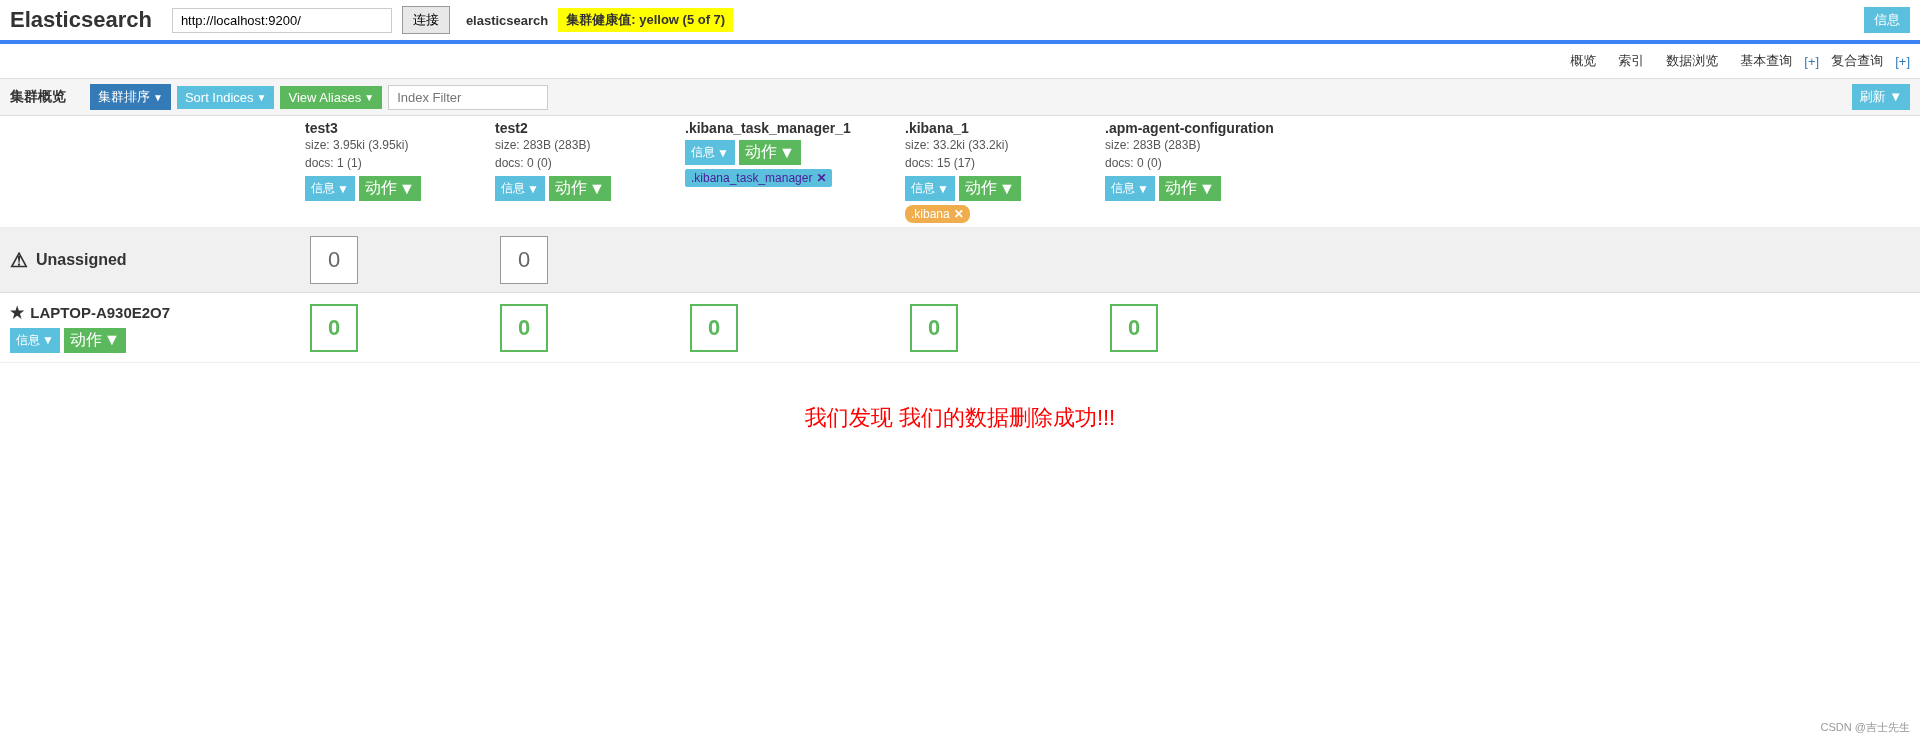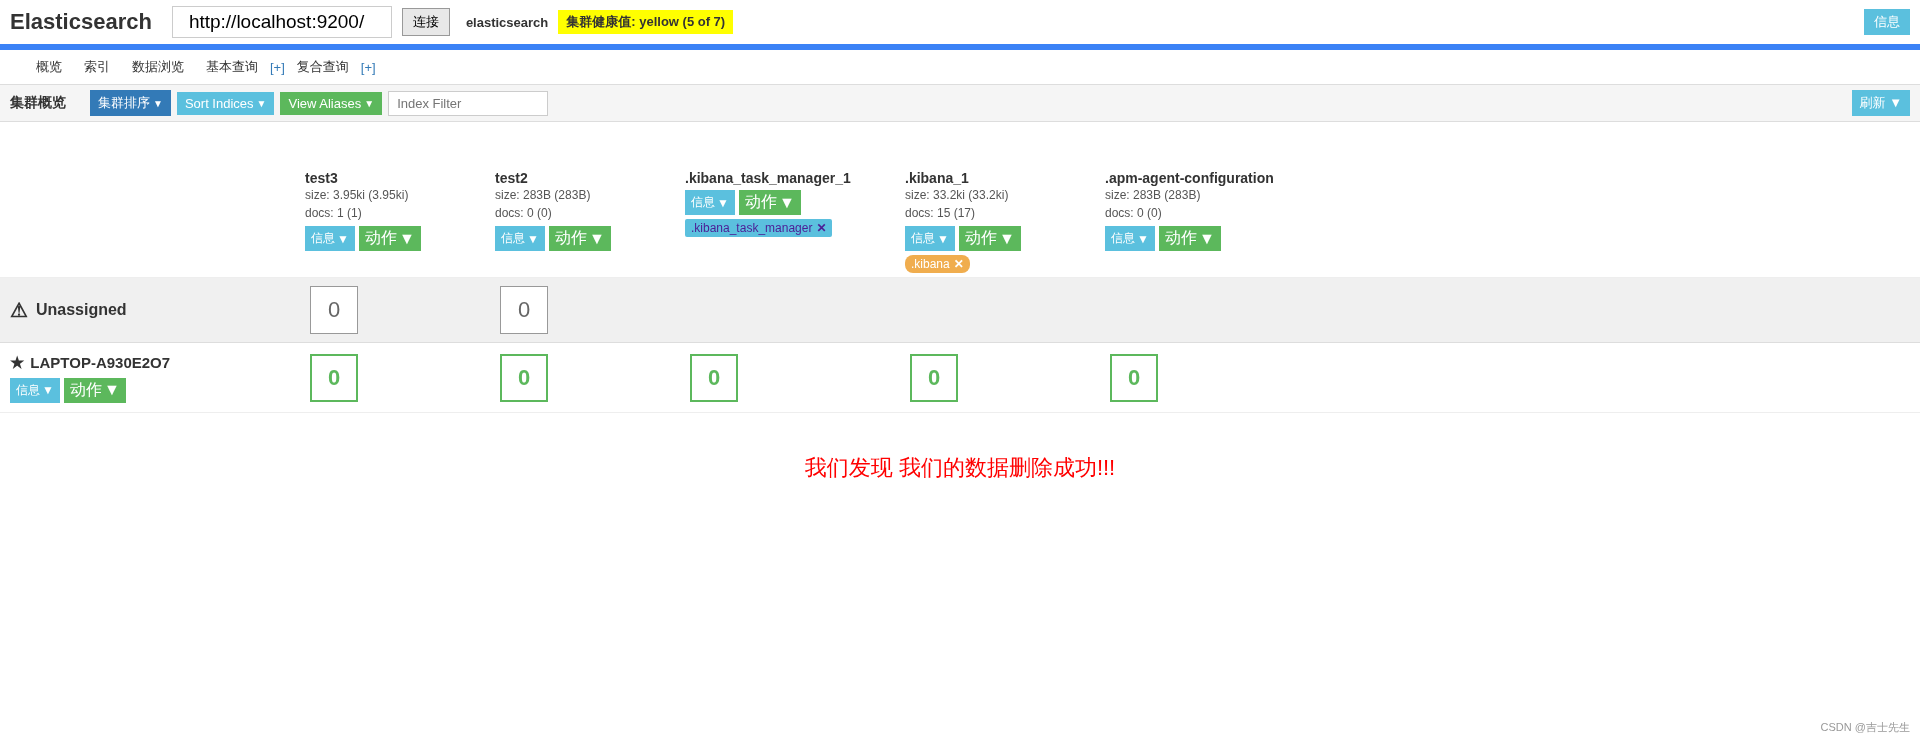--- a/index.html
+++ b/index.html
@@ -1,46 +1,46 @@
 <!DOCTYPE html>
 <html><head>
   <meta charset="utf-8">
   <style>
     * { box-sizing: border-box; margin: 0; padding: 0; }
     body { font-family: Arial, sans-serif; font-size: 13px; background: #fff; color: #333; }
 
     
-    .header { display: flex; align-items: center; padding: 6px 10px; border-bottom: 6px solid #3b82f6; gap: 10px; }
+    .header { display: flex; align-items: center; padding: 6px 10px; border-bottom: 4px solid #3b82f6; gap: 10px; }
     .app-title { font-size: 22px; font-weight: bold; margin-right: 10px; }
-    .url-input { border: 1px solid #ccc; padding: 4px 16px; width: 220px; font-size: 19px; }
+    .url-input { border: 1px solid #ccc; padding: 4px 8px; width: 220px; font-size: 13px; }
     .connect-btn { background: #e8e8e8; border: 1px solid #999; padding: 4px 10px; cursor: pointer; font-size: 13px; }
     .cluster-name { font-weight: bold; margin-left: 6px; }
     .health-badge { background: yellow; padding: 3px 8px; font-weight: bold; font-size: 13px; }
     .info-btn-top { background: #5bc0de; color: white; border: none; padding: 4px 10px; cursor: pointer; margin-left: auto; font-size: 13px; }
 
     
-    .nav-tabs { display: flex; align-items: center; padding: 4px 26px; border-bottom: 1px solid #ddd; gap: 2px; }
+    .nav-tabs { display: flex; align-items: center; padding: 4px 10px; border-bottom: 1px solid #ddd; gap: 2px; justify-content: flex-end; }
     .nav-tab { padding: 4px 10px; cursor: pointer; font-size: 13px; color: #333; border: none; background: none; }
     .nav-link { color: #337ab7; cursor: pointer; font-size: 13px; }
 
     
     .toolbar { display: flex; align-items: center; padding: 5px 10px; border-bottom: 1px solid #ddd; gap: 6px; background: #f5f5f5; }
     .toolbar-title { font-weight: bold; font-size: 14px; margin-right: 4px; }
     .dropdown-btn { padding: 4px 8px; border: none; cursor: pointer; font-size: 13px; color: white; display: flex; align-items: center; gap: 3px; }
     .btn-blue { background: #337ab7; margin-left: 14px; }
     .btn-teal { background: #5bc0de; }
     .btn-green { background: #5cb85c; }
     .index-filter { border: 1px solid #ccc; padding: 4px 8px; width: 160px; font-size: 13px; }
     .refresh-btn { margin-left: auto; background: #5bc0de; color: white; border: none; padding: 4px 8px; cursor: pointer; font-size: 13px; }
     .caret { font-size: 10px; }
 
     
     .indices-header { display: flex; padding: 4px 10px; border-bottom: 1px solid #eee; background: #fff; }
     .node-label-col { width: 290px; flex-shrink: 0; }
-    .index-col { width: 190px; flex-shrink: 0; padding: 0 5px; margin-top: 44px; }
+    .index-col { width: 190px; flex-shrink: 0; padding: 0 5px; }
     .index-name { font-weight: bold; font-size: 14px; }
     .index-meta { font-size: 12px; color: #555; line-height: 1.5; }
 
     
     .index-actions { margin-top: 4px; display: flex; gap: 4px; }
     .info-small-btn { background: #5bc0de; color: white; border: none; padding: 2px 6px; cursor: pointer; font-size: 12px; display: flex; align-items: center; gap: 2px; }
     .action-small-btn { background: #5cb85c; color: white; border: none; padding: 2px 6px; cursor: pointer; font-size: 16px; display: flex; align-items: center; gap: 2px; }
 
     
     .alias-tags { display: flex; gap: 4px; margin-top: 4px; flex-wrap: wrap; }

